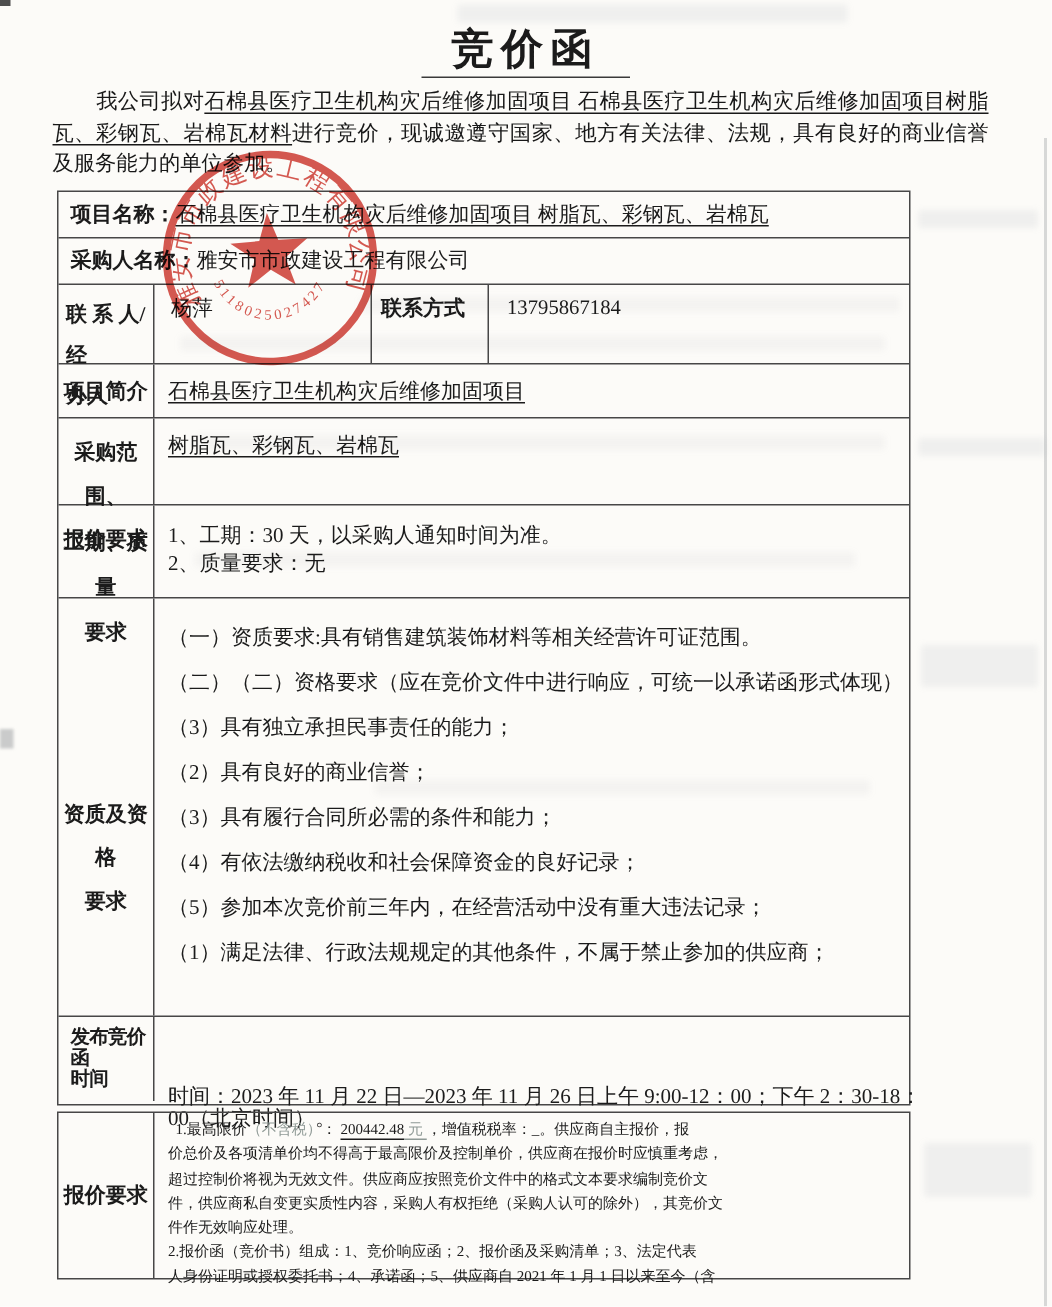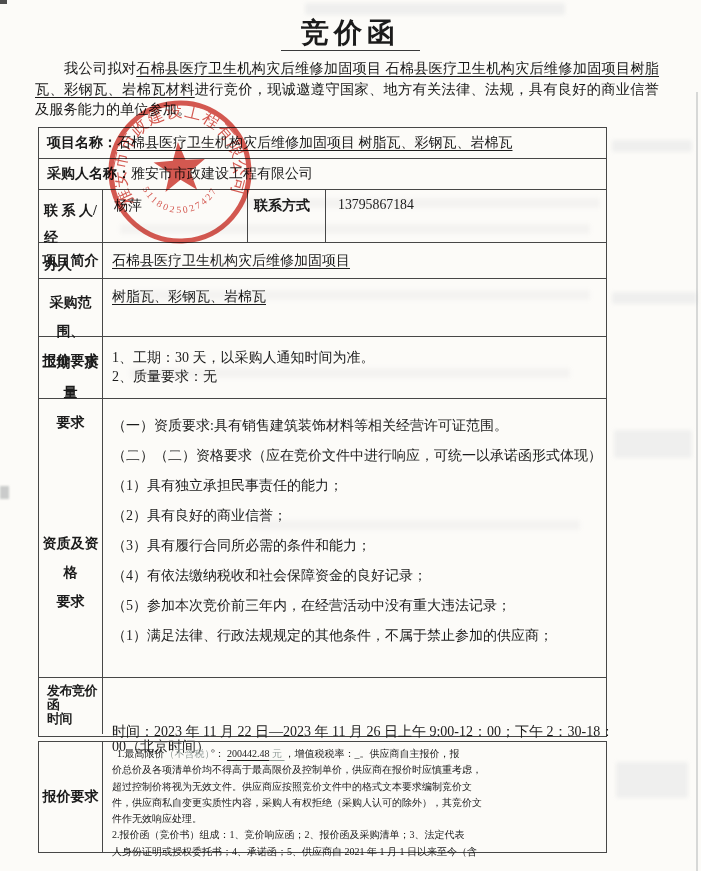--- a/index.html
+++ b/index.html
@@ -157,21 +157,21 @@
     </div>
 
     <div class="row r7" style="height:279px;">
       <div class="cell lblcell">
         <div>资质及资格</div>
         <div>要求</div>
       </div>
       <div class="cell content">
         <div class="nowrap">（一）资质要求:具有销售建筑装饰材料等相关经营许可证范围。</div>
         <div class="nowrap">（二）（二）资格要求（应在竞价文件中进行响应，可统一以承诺函形式体现）</div>
-        <div class="nowrap">（1）具有独立承担民事责任的能力；</div>
+        <div class="nowrap">（3）具有独立承担民事责任的能力；</div>
         <div class="nowrap">（2）具有良好的商业信誉；</div>
         <div class="nowrap">（3）具有履行合同所必需的条件和能力；</div>
         <div class="nowrap">（4）有依法缴纳税收和社会保障资金的良好记录；</div>
         <div class="nowrap">（5）参加本次竞价前三年内，在经营活动中没有重大违法记录；</div>
         <div class="nowrap">（1）满足法律、行政法规规定的其他条件，不属于禁止参加的供应商；</div>
       </div>
     </div>
 
     <div class="row r8" style="height:56px;">
       <div class="cell lblcell">

